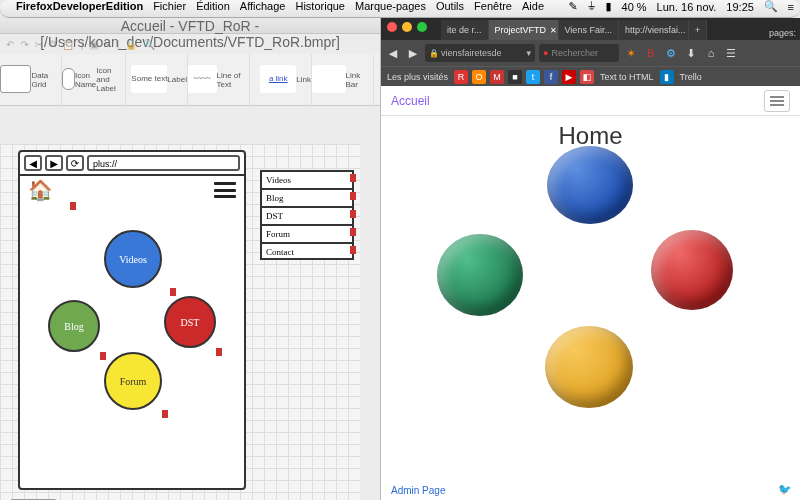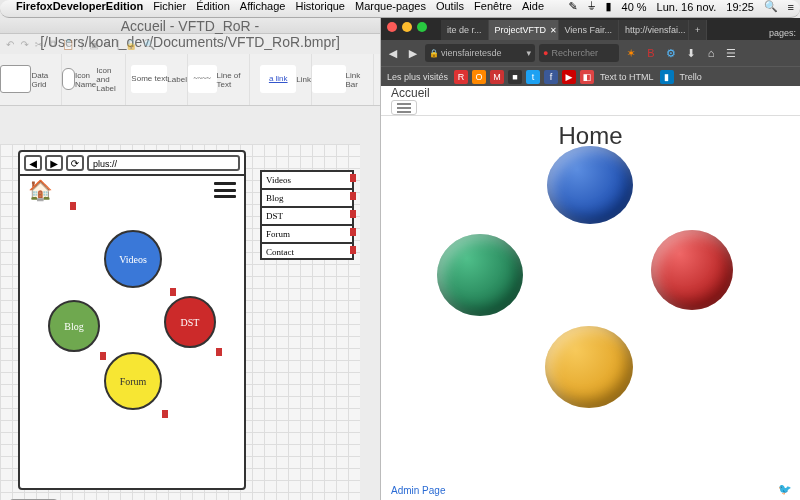--- a/index.html
+++ b/index.html
@@ -65,21 +65,21 @@
 .ff-toolbar { height: 26px; background: #4b4b4b; display: flex; align-items: center; padding: 0 4px; gap: 4px; }
 .ff-toolbar .btn { width: 16px; height: 16px; color: #ddd; display:flex; align-items:center; justify-content:center; font-size:11px; }
 .ff-url { flex: 0 0 110px; height: 18px; background: #333; border-radius: 3px; color: #bbb; font-size: 9px; padding: 0 4px; display: flex; align-items: center; gap:2px;}
 .ff-url .lock { color:#7c7; font-size:8px;}
 .ff-search { flex: 0 0 80px; height: 18px; background: #333; border-radius: 3px; color: #888; font-size: 9px; padding: 0 4px; display: flex; align-items: center; gap:3px;}
 .ff-bookbar { height: 20px; background: #4b4b4b; border-top: 1px solid #5a5a5a; display: flex; align-items: center; padding: 0 4px; gap: 4px; }
 .bm { width: 14px; height: 14px; border-radius: 2px; font-size: 9px; display:flex; align-items:center; justify-content:center; color:#fff;}
 .bm-txt { color:#ddd; font-size:9px; padding:0 2px; }
 
 .ff-page { flex: 1; background: #fff; position: relative; overflow: hidden; }
-.accueil-bar { height: 30px; border-bottom: 1px solid #ddd; display: flex; align-items: flex-start; justify-content: space-between; padding: 0 10px; font-size: 12px; color: #404040; flex-direction: column; }
+.accueil-bar { height: 30px; border-bottom: 1px solid #ddd; display: flex; align-items: center; justify-content: space-between; padding: 0 10px; font-size: 12px; color: #8b5cf6; }
 .nav-toggle { width: 26px; height: 22px; border: 1px solid #ccc; border-radius: 3px; display:flex; align-items:center; justify-content:center; }
 .nav-toggle div{ width:14px; height:2px; background:#888; box-shadow: 0 -4px 0 #888, 0 4px 0 #888; }
 
 .home-title { text-align: center; font-size: 24px; color: #333; margin-top: 6px; }
 .sphere { position:absolute; border-radius:50%; box-shadow: inset -6px -8px 14px rgba(0,0,0,.35), inset 6px 6px 14px rgba(255,255,255,.4); }
 .s-blue { width:86px; height:78px; background: radial-gradient(circle at 35% 30%, #5b8de0, #1c4db0 70%); left:166px; top:60px; }
 .s-green { width:86px; height:82px; background: radial-gradient(circle at 35% 30%, #4fbf8a, #1e7a50 70%); left:56px; top:148px; }
 .s-red { width:82px; height:80px; background: radial-gradient(circle at 35% 30%, #ef6666, #b62020 70%); left:270px; top:144px; }
 .s-orange { width:88px; height:82px; background: radial-gradient(circle at 35% 30%, #f7c95a, #e0a020 70%); left:164px; top:240px; }
 

